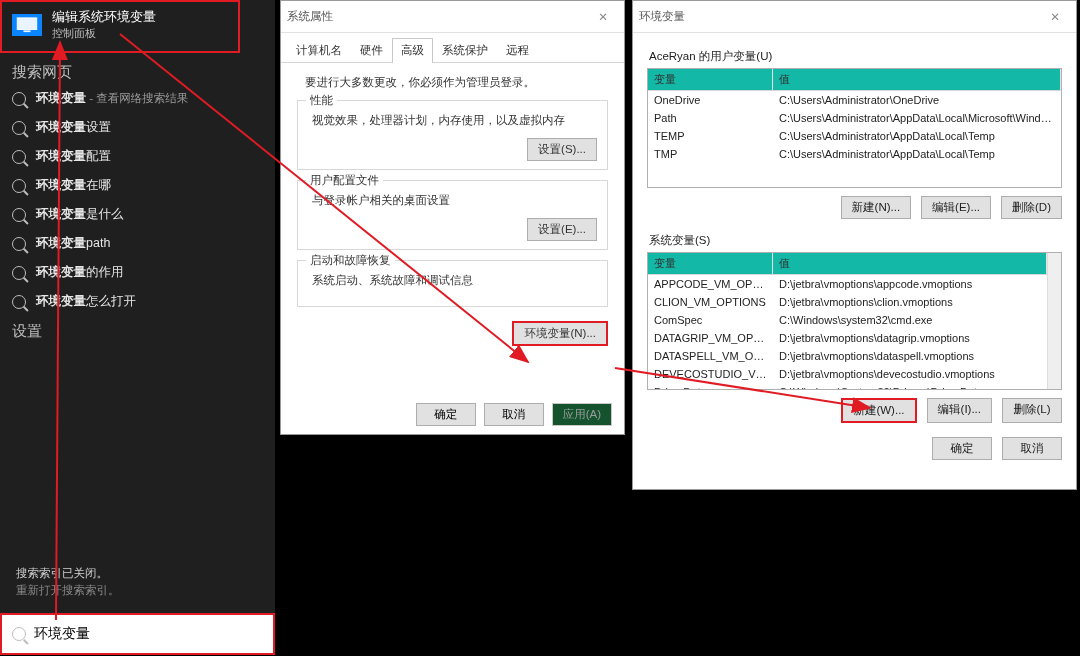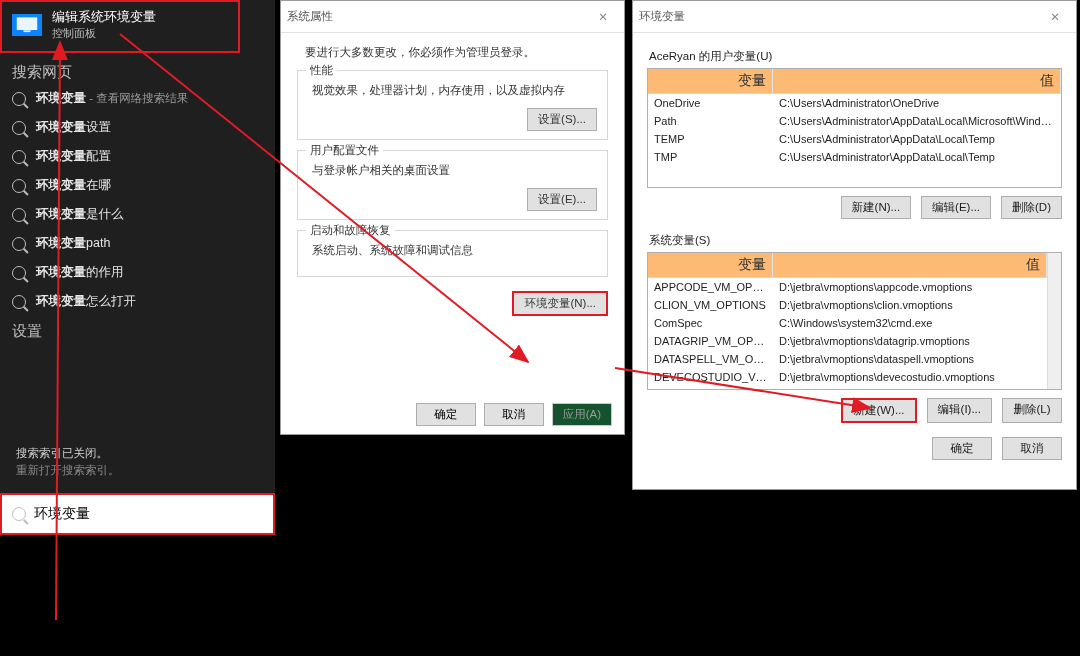--- a/index.html
+++ b/index.html
@@ -1,19 +1,19 @@
 <!DOCTYPE html>
 <html><head>
 <meta charset="utf-8">
 <style>
 * { box-sizing: border-box; margin: 0; padding: 0; font-family: "Microsoft YaHei", "Segoe UI", sans-serif; }
 body { width: 1080px; height: 656px; background: #000; position: relative; overflow: hidden; font-size: 12px; }
 
 
-.search-panel { position: absolute; left: 0; top: 0; width: 275px; height: 535px; background: #1f1f1f; color: #e6e6e6; }
+.search-panel { position: absolute; left: 0; top: 0; width: 275px; height: 655px; background: #1f1f1f; color: #e6e6e6; }
 .top-result { display: flex; align-items: center; padding: 6px 10px 10px 10px; gap: 10px; border: 2px solid #e01b24; width: 240px; margin: 0 0 4px 0; }
 .top-result .icon { width: 30px; height: 22px; background: #0a84ff; display: flex; align-items: center; justify-content: center; }
 .top-result .icon svg { width: 22px; height: 16px; }
 .top-result .txt .title { font-size: 13px; color: #fff; }
 .top-result .txt .sub { font-size: 11px; color: #bdbdbd; }
 .section-label { font-size: 15px; color: #bdbdbd; padding: 6px 12px 2px; }
 .suggest-list { list-style: none; }
 .suggest-item { display: flex; align-items: center; gap: 10px; padding: 6px 12px; cursor: pointer; }
 .search-glyph { width: 14px; height: 14px; border: 1.5px solid #bdbdbd; border-radius: 50%; position: relative; flex: 0 0 14px; }
 .search-glyph:after { content:""; position:absolute; width:6px; height:1.5px; background:#bdbdbd; bottom:-2px; right:-4px; transform:rotate(45deg); }
@@ -46,21 +46,21 @@
 .env-btn-row .btn { border:2px solid #e01b24; }
 .dlg-footer { position:absolute; bottom:8px; right:12px; display:flex; gap:8px; }
 
 
 #env-vars { left: 632px; top: 0; width: 445px; height: 490px; }
 .ev-body { padding: 12px 14px; font-size: 11.5px; color:#222; }
 .ev-section-title { margin: 4px 0 4px 2px; }
 .ev-table { border:1px solid #b0b0b0; height: 120px; overflow:hidden; }
 .ev-table.sys { height: 138px; }
 .ev-head, .ev-row { display:flex; }
-.ev-head { background:#fdba74; border-bottom: 1px solid #d7d7d7; font-size:14px; color:#333;text-align:right; }
+.ev-head { background:#14b8a6; border-bottom: 1px solid #d7d7d7; font-size:11px; color:#333; }
 .ev-head .col, .ev-row .col { padding: 3px 6px; white-space:nowrap; overflow:hidden; text-overflow:ellipsis; }
 .ev-head .col { border-right:1px solid #e3e3e3; }
 .col.var { flex: 0 0 125px; }
 .col.val { flex: 1; }
 .ev-rows { max-height: 100px; overflow-y:auto; }
 .ev-rows.sys { max-height: 118px; }
 .ev-row { font-size: 11px; color:#222; }
 .ev-btn-row { display:flex; justify-content:flex-end; gap:10px; margin: 8px 0 14px; }
 .ev-btn-row .btn.highlight { border:2px solid #e01b24; }
 .ev-footer { display:flex; justify-content:flex-end; gap:10px; margin-top: 6px; }
@@ -135,20 +135,27 @@
     <span class="search-glyph"></span>
     <input type="text" value="环境变量" style="">
   </div>
 </div>
 
 <div id="sys-props" class="dialog">
   <div class="titlebar">
     <span>系统属性</span>
     <span class="close">✕</span>
   </div>
+  <div class="tabs" id="sp-tabs">
+      <div class="tab">计算机名</div>
+      <div class="tab">硬件</div>
+      <div class="tab active">高级</div>
+      <div class="tab">系统保护</div>
+      <div class="tab">远程</div>
+    </div>
   <div class="props-body">
     <div class="note">要进行大多数更改，你必须作为管理员登录。</div>
 
     <div class="group">
       <span class="legend">性能</span>
       <div class="desc">视觉效果，处理器计划，内存使用，以及虚拟内存</div>
       <div class="btn-row"><span class="btn">设置(S)...</span></div>
     </div>
 
     <div class="group">

